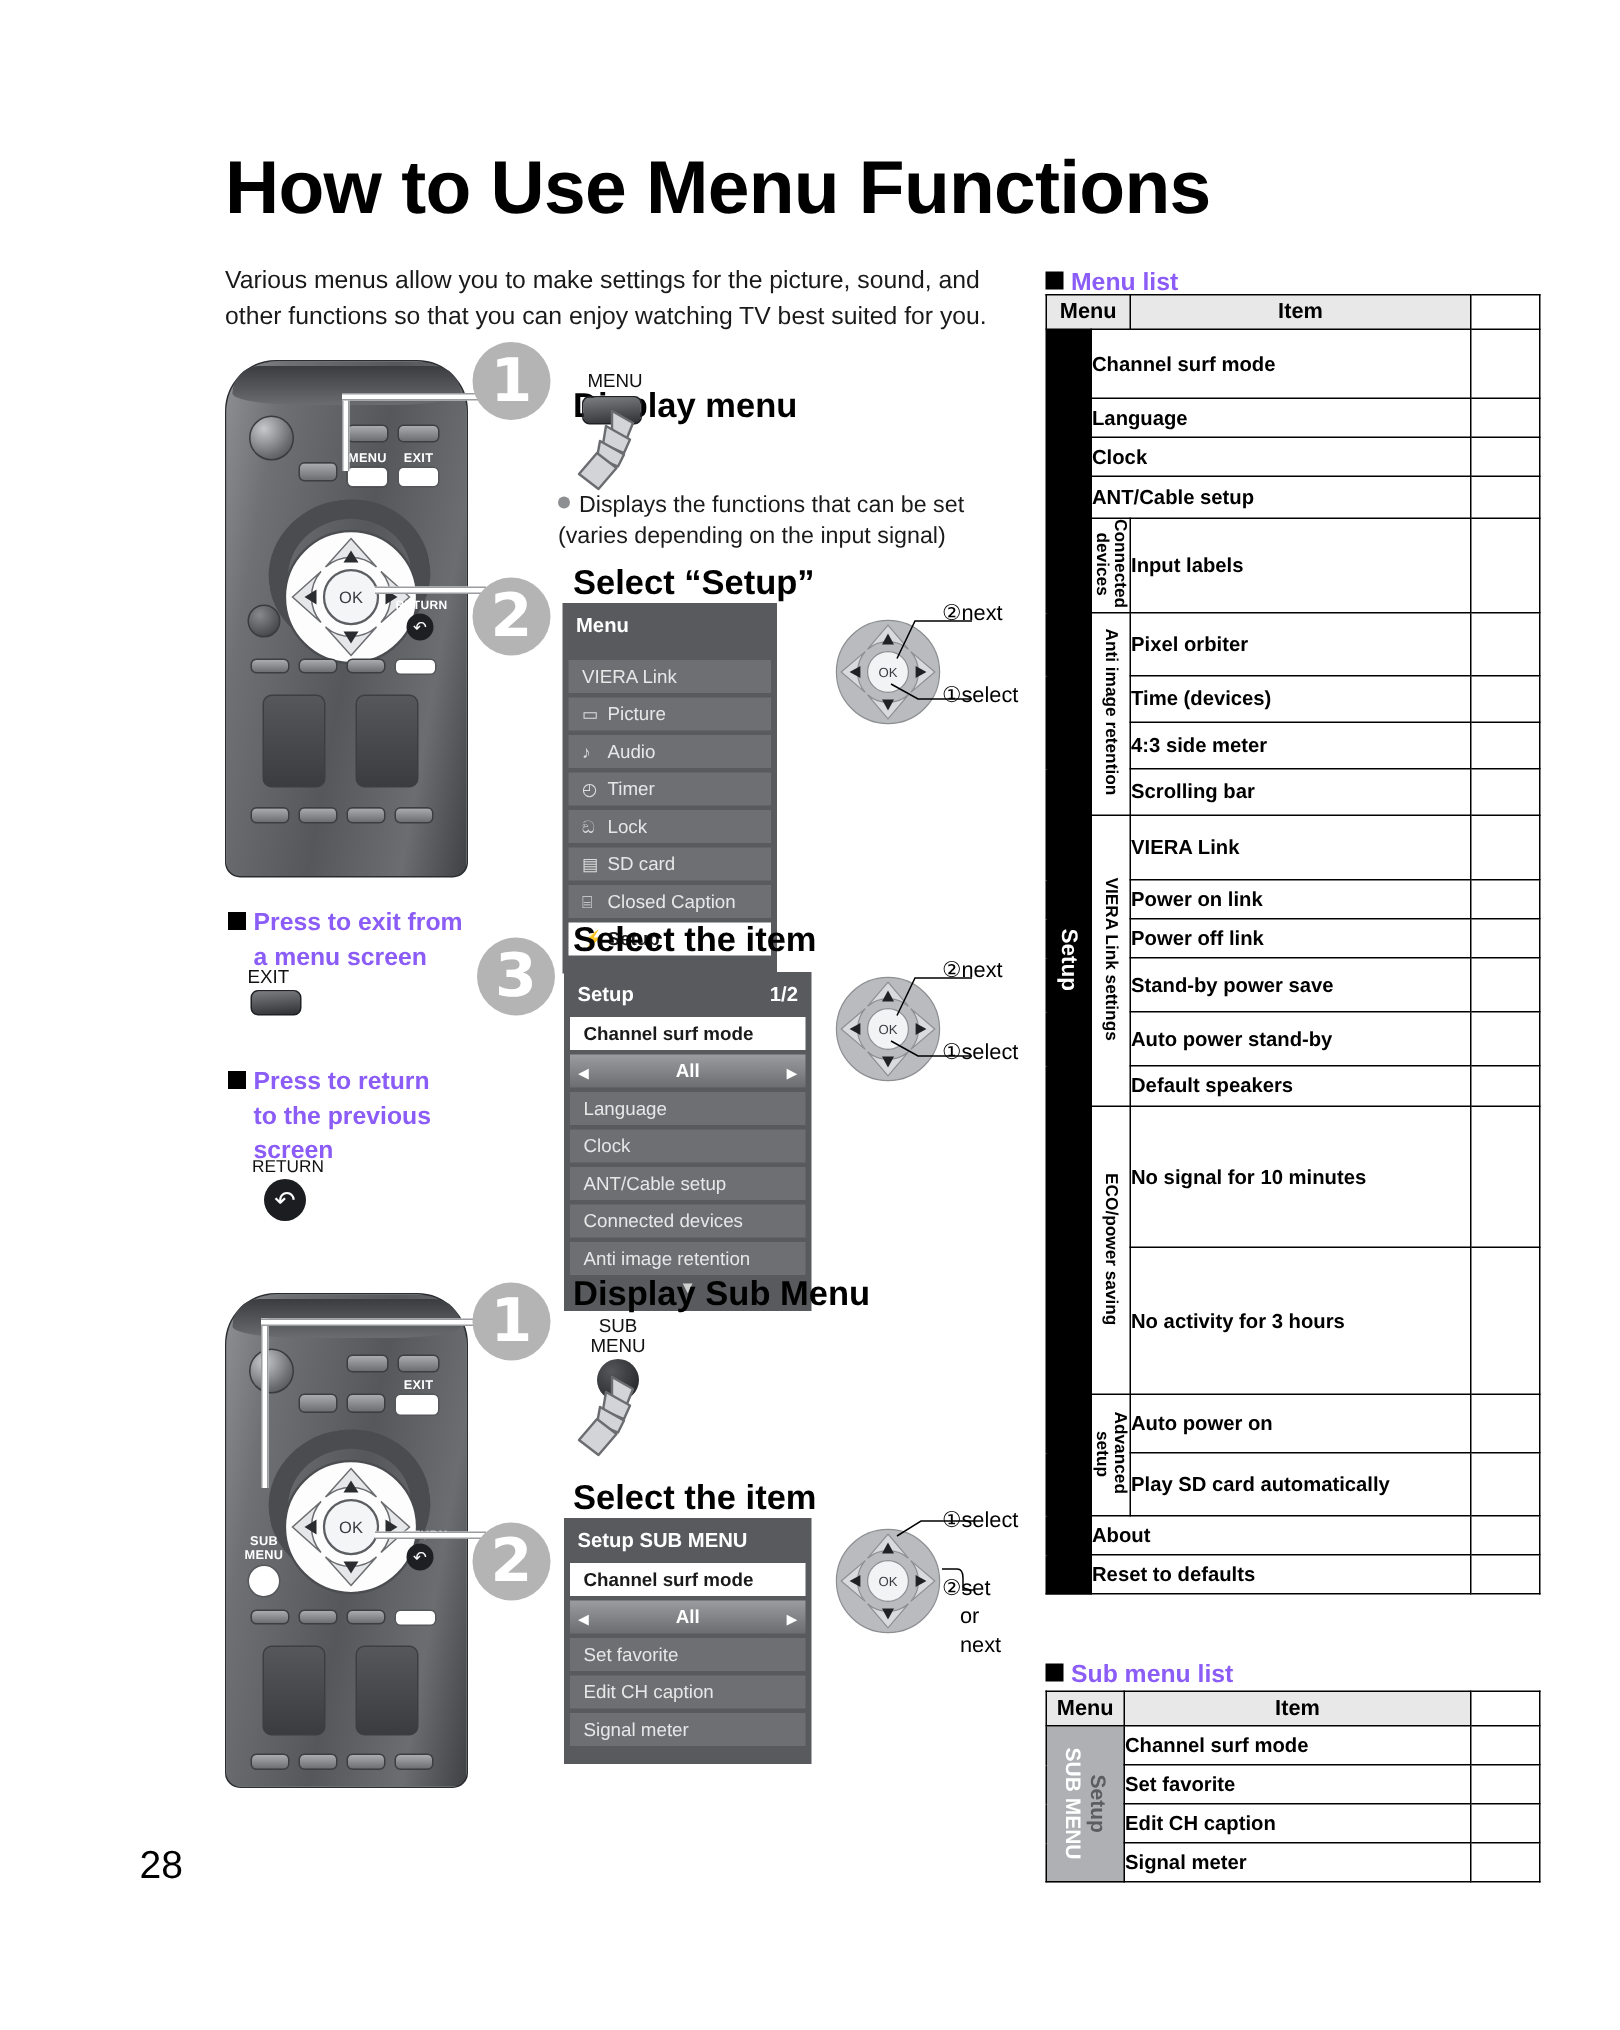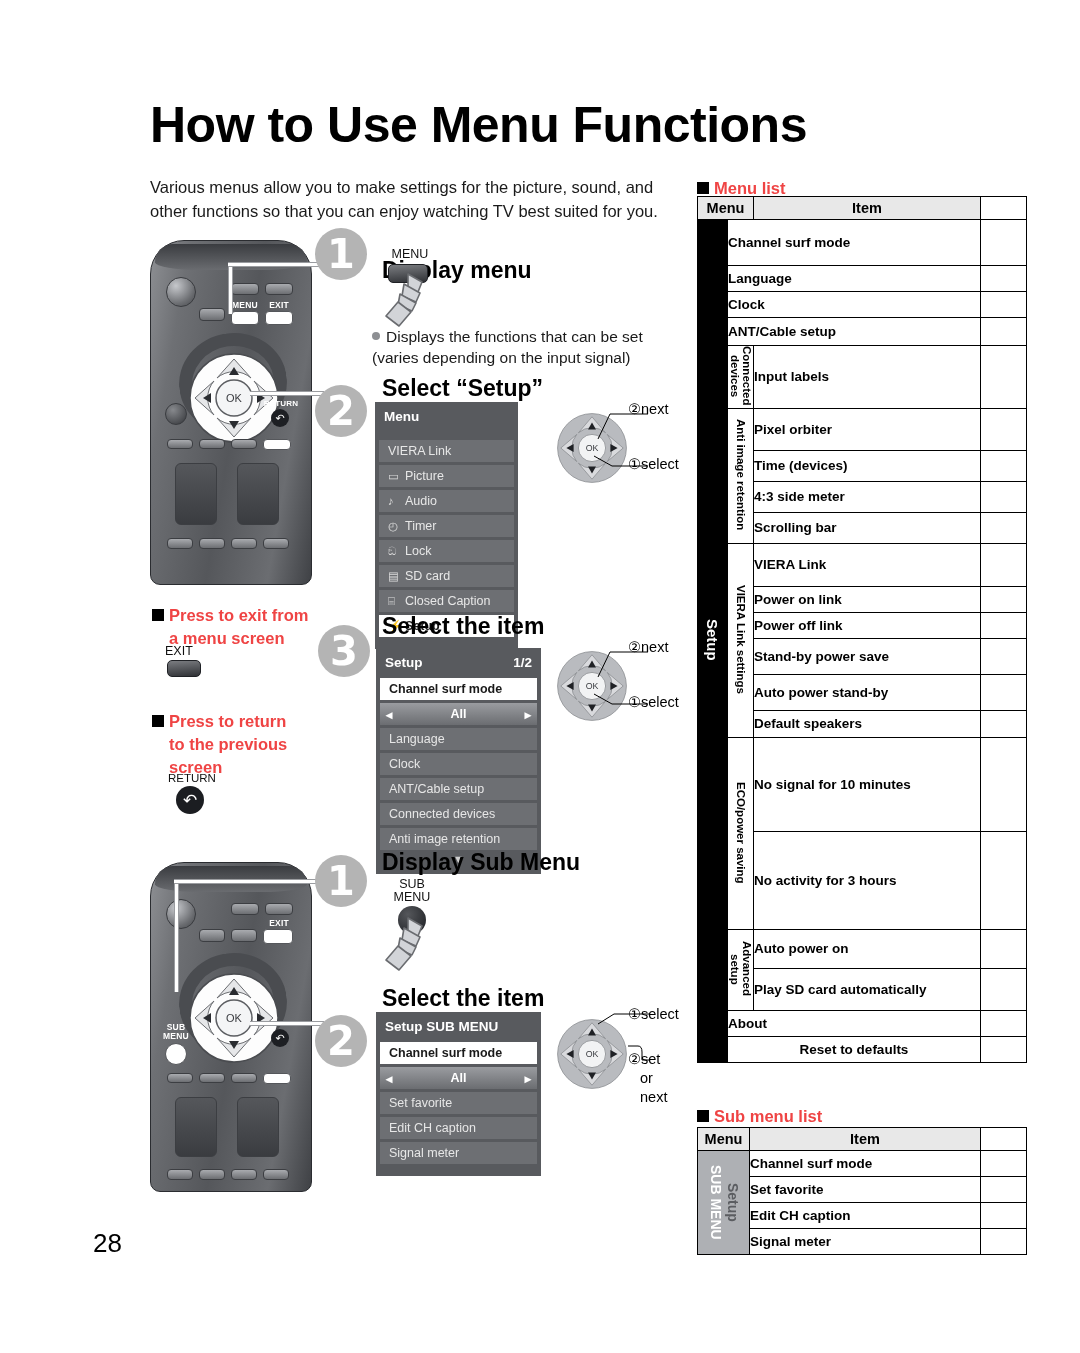--- a/index.html
+++ b/index.html
@@ -125,21 +125,21 @@
 
   
   .note {
     position: absolute; font-size: 15.5px; line-height: 21px; color: #1a1a1a;
   }
   .dot-bullet {
     display: inline-block; width: 8px; height: 8px; border-radius: 50%;
     background: #8d8f93; margin-right: 6px; vertical-align: 2px;
   }
   .sq-head {
-    position: absolute; font-size: 16.5px; font-weight: bold; color: #ef4444;
+    position: absolute; font-size: 16.5px; font-weight: bold; color: #8b5cf6;
     line-height: 23px;
   }
   .sq-head .sq {
     display: inline-block; width: 12px; height: 12px; background: #000;
     margin-right: 5px;
   }
 
   
   .osd {
     position: absolute; background: #585a5e; padding-bottom: 9px;
@@ -608,21 +608,21 @@
           <td class="c-blank"></td>
         </tr>
         <tr style="height: 42px;">
           <td class="c-item"><span>Play SD card automatically</span></td>
           <td class="c-blank"></td>
         </tr>
         <tr style="height: 26px;">
           <td class="c-item" colspan="2"><span>About</span></td>
           <td class="c-blank"></td>
         </tr>
-        <tr style="height: 26px; text-align: center;">
+        <tr style="height: 26px;">
           <td class="c-item" colspan="2"><span>Reset to defaults</span></td>
           <td class="c-blank"></td>
         </tr>
       </tbody>
   </table>
 
   <div class="sq-head" style="left:697px; top:1105px;">
     <span class="sq"></span><span>Sub menu list</span>
   </div>
   <table class="tbl" style="left:697px; top:1127px; width:330px;">

